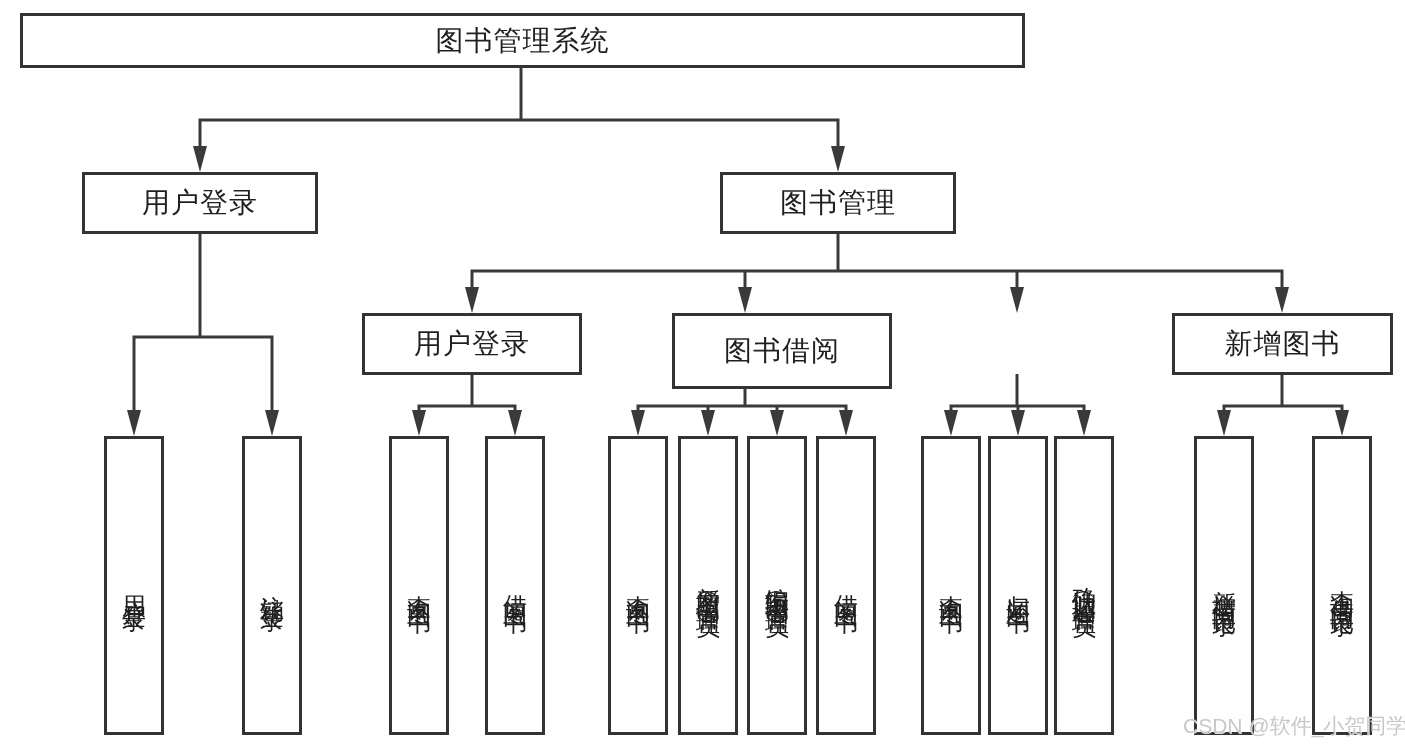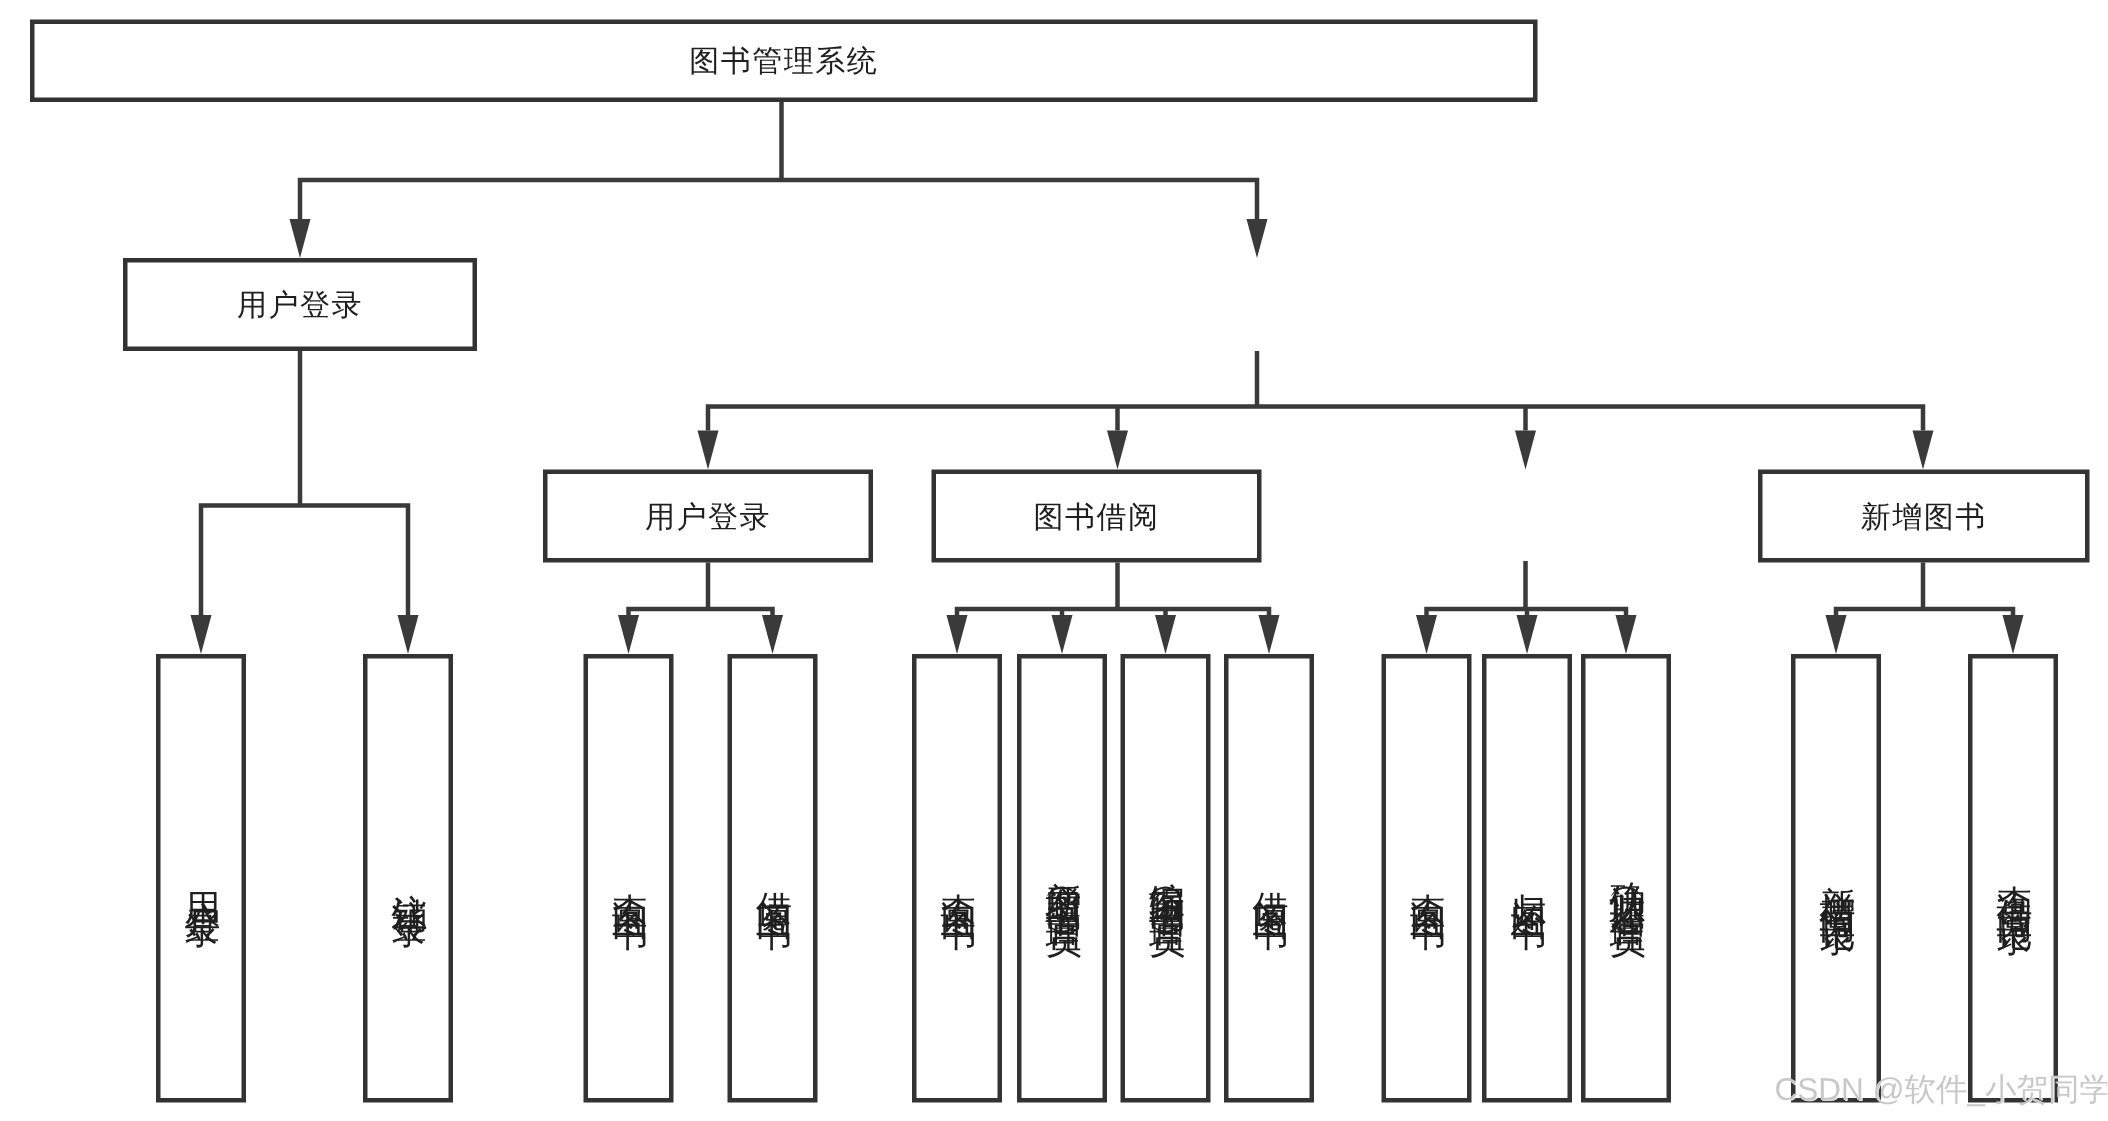--- a/index.html
+++ b/index.html
@@ -24,21 +24,21 @@
   .wires path{stroke:var(--line);stroke-width:3;fill:none;}
   .wires polygon{fill:var(--line);stroke:none;}
   .box{
     position:absolute;
     box-sizing:border-box;
     border:3px solid var(--border);
     background:#ffffff;
     display:flex;align-items:center;justify-content:center;
     color:var(--text);
   }
-  .hbox{font-size:20px;letter-spacing:1px;white-space:nowrap;}
+  .hbox{font-size:28px;letter-spacing:1px;white-space:nowrap;}
   .vbox{overflow:hidden;}
   .vtext{
     writing-mode:vertical-rl;
     text-orientation:upright;
     font-size:24px;
     letter-spacing:5px;
     line-height:1;
     white-space:nowrap;
   }
   .vtext.tight{letter-spacing:4px;}
@@ -105,25 +105,28 @@
     <polygon points="1335,410 1349,410 1342,436"></polygon>
   </svg>
 
   <div class="box hbox" style="left:20px;top:13px;width:1005px;height:55px">
     <span>图书管理系统</span>
   </div>
 
   <div class="box hbox" style="left:82px;top:172px;width:236px;height:62px">
     <span>用户登录</span>
   </div>
+  <div class="box hbox" style="left:720px;top:172px;width:236px;height:62px">
+    <span>图书管理</span>
+  </div>
 
   <div class="box hbox" style="left:362px;top:313px;width:220px;height:62px">
     <span>用户登录</span>
   </div>
-  <div class="box hbox" style="left:621px;top:313px;width:220px;height:62px">
+  <div class="box hbox" style="left:672px;top:313px;width:220px;height:76px">
     <span>图书借阅</span>
   </div>
   <div class="box hbox" style="left:1172px;top:313px;width:221px;height:62px">
     <span>新增图书</span>
   </div>
 
   <div class="box vbox" style="left:104px;top:436px;width:60px;height:299px">
     <span class="vtext">用户登录</span>
   </div>
   <div class="box vbox" style="left:242px;top:436px;width:60px;height:299px">

